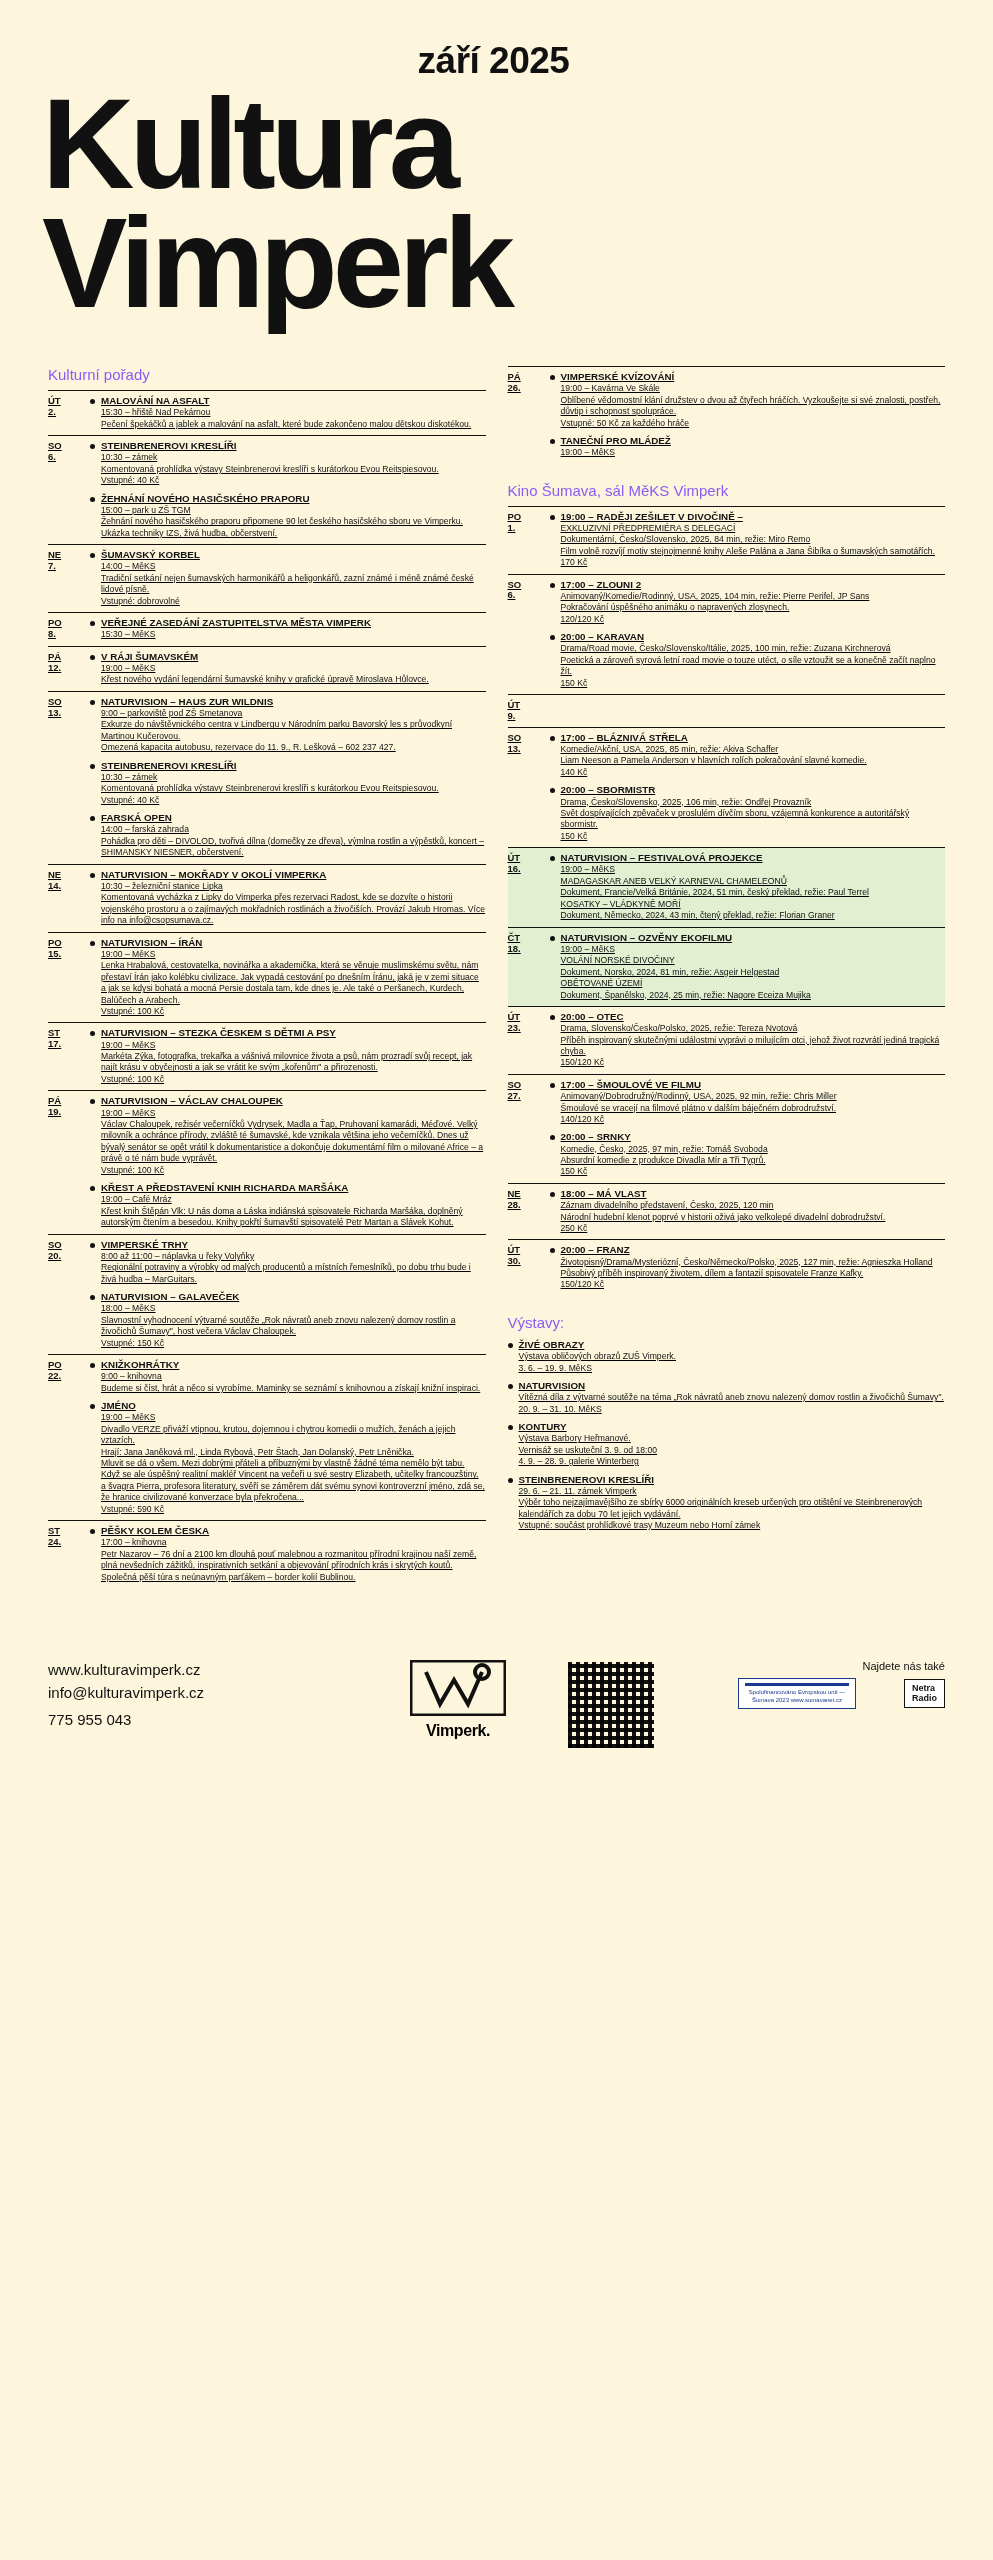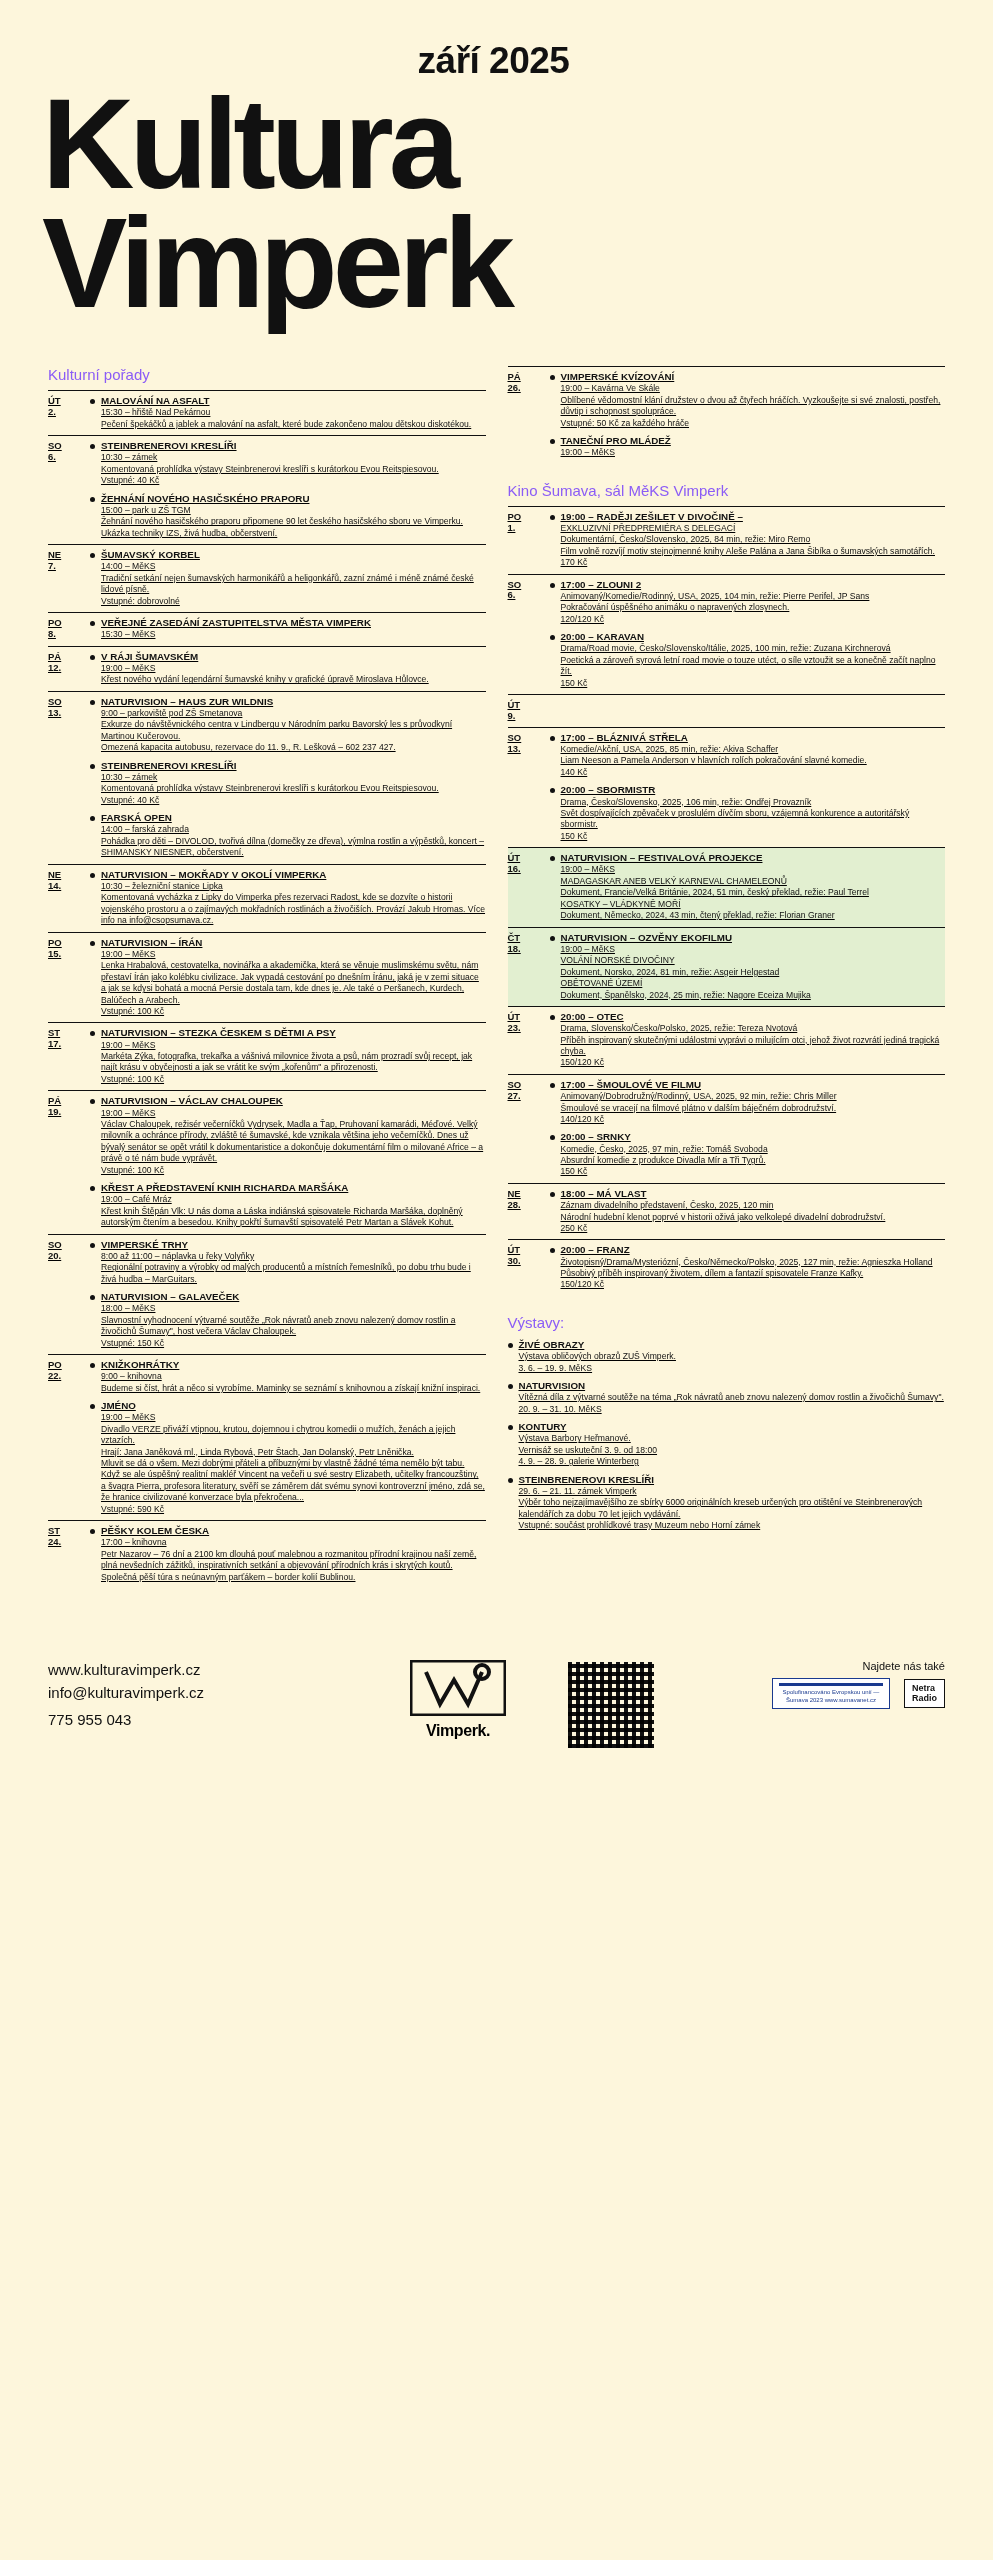--- a/index.html
+++ b/index.html
@@ -104,21 +104,21 @@
   .f-logo { width: 180px; text-align: center; padding-top: 2px; }
   .f-logo svg { display: block; margin: 0 auto; }
   .f-logo .lg { font-size: 16px; font-weight: bold; margin-top: 6px; letter-spacing: -0.4px; }
   .f-mid { width: 150px; padding-top: 4px; }
   .qr { width: 86px; height: 86px; background:
       repeating-linear-gradient(90deg,#111 0 4px,#fdf6dc 4px 8px),
       repeating-linear-gradient(0deg,#111 0 4px,transparent 4px 8px);
       background-blend-mode: multiply; }
   .f-right { flex: 1; text-align: right; padding-top: 2px; }
   .f-right .find { font-size: 11px; color: #111; margin-bottom: 6px; }
-  .badges { display: flex; justify-content: flex-end; align-items: center; gap: 14px; }
+  .badges { display: flex; justify-content: space-between; align-items: center; gap: 14px; }
   .badge-eu {
     border: 1px solid #1a3a8f;
     background: #fff;
     font-size: 6px;
     color: #1a3a8f;
     padding: 4px 6px;
     line-height: 1.25;
     text-align: center;
     width: 118px;
   }

